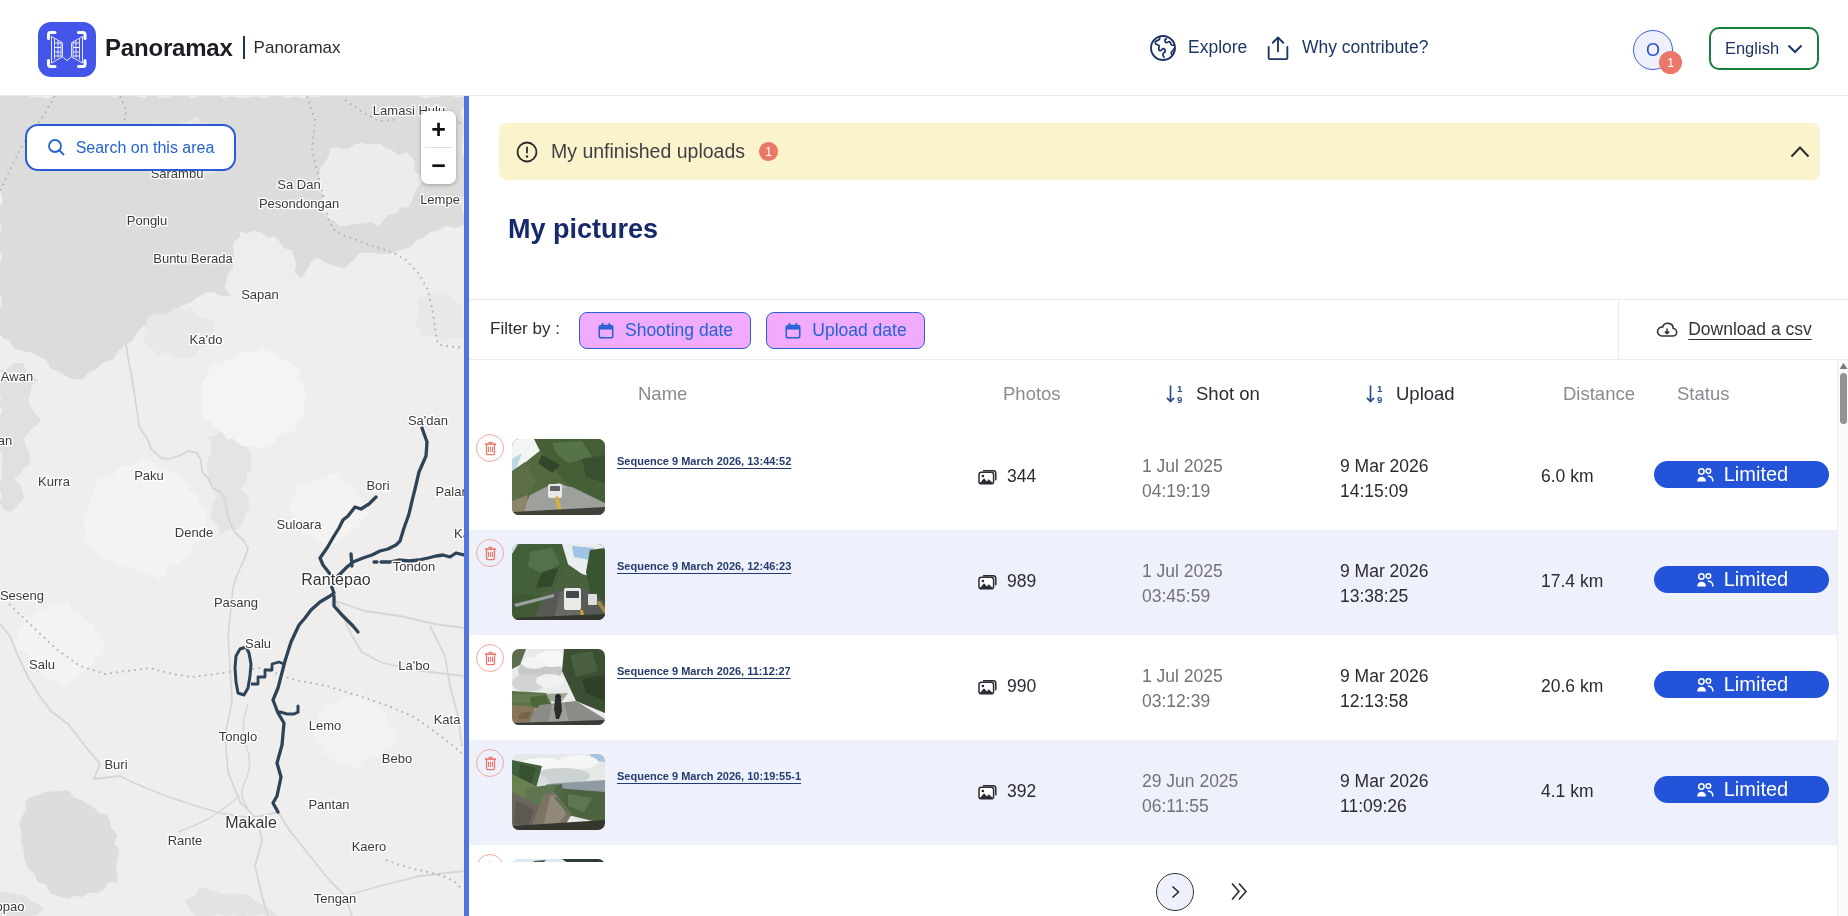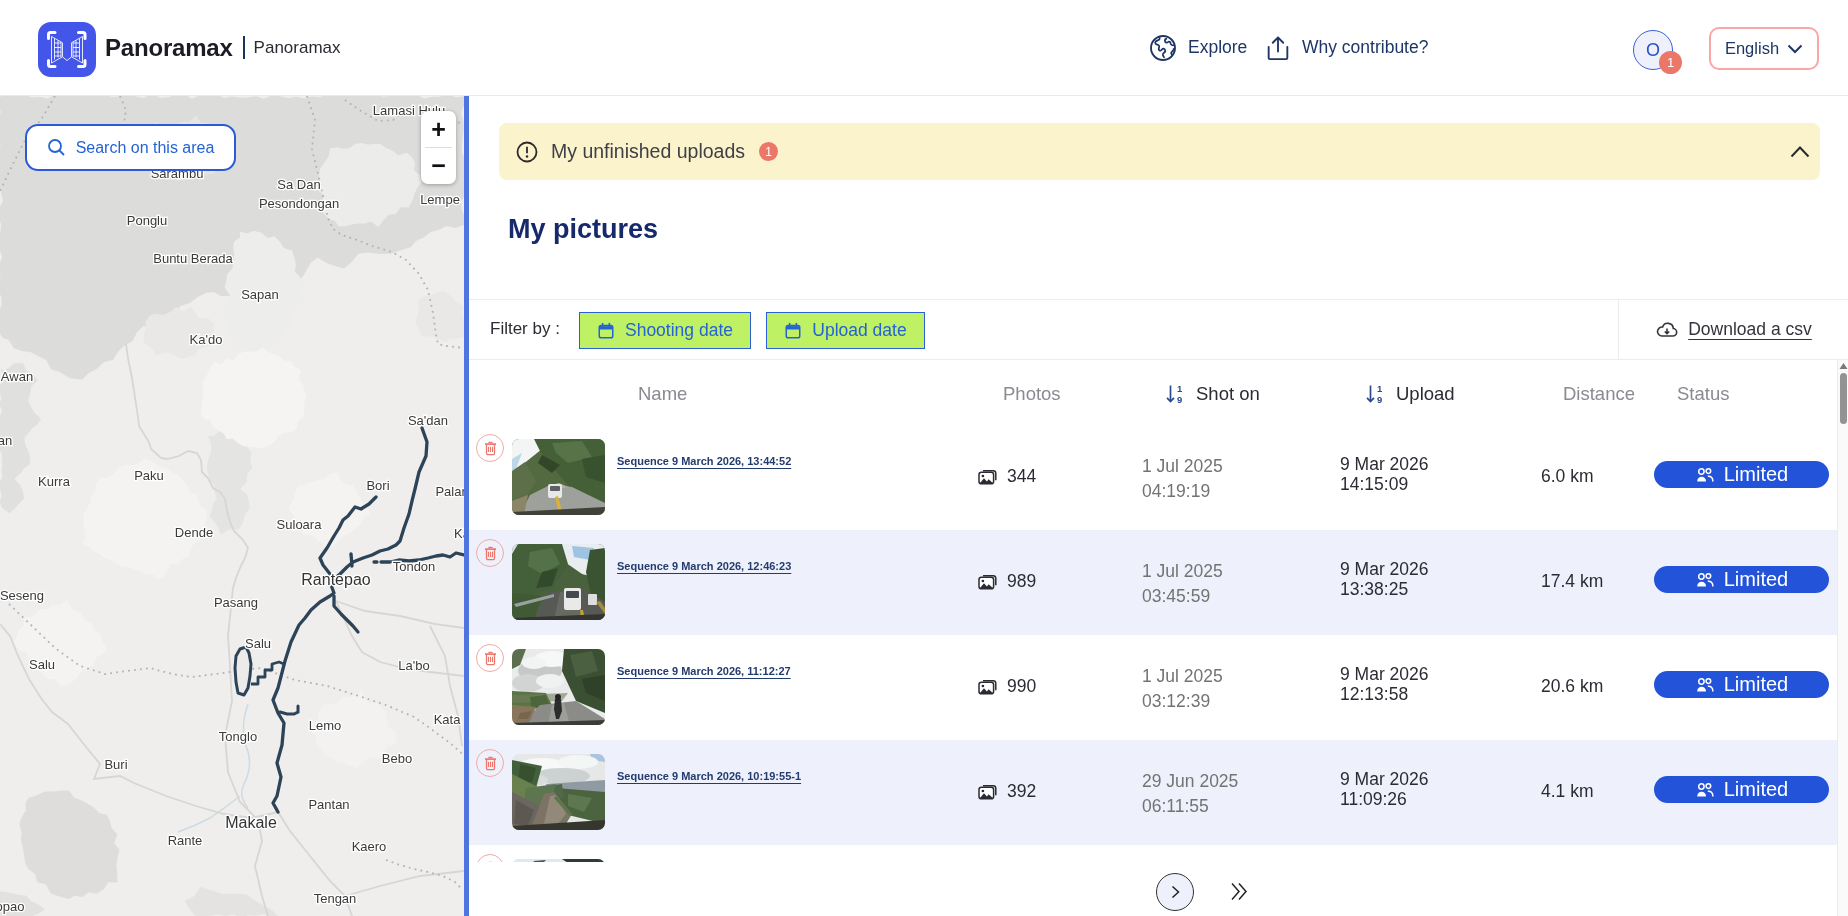--- a/index.html
+++ b/index.html
@@ -12,21 +12,21 @@
 .brand b { font-size:24px; letter-spacing:-0.2px; font-weight:700; color:#1c1c24; }
 .brand .sep { width:2px; height:23px; background:#1d3160; margin:0 9px 0 10px; }
 .brand span { font-size:17px; color:#2b2b33; }
 .hlink { position:absolute; top:0; height:95px; display:flex; align-items:center; gap:10px; color:#1e3666; font-size:17.5px; }
 .share-btn { position:absolute; left:1450px; top:25px; background:#ccd3f2; color:#2a50c8; font-size:17.5px;
   border-radius:8px; height:46px; width:159px; display:flex; align-items:center; justify-content:center; }
 .avatar { position:absolute; left:1633px; top:30px; width:40px; height:40px; border-radius:50%; background:#eef1fb;
   border:1.5px solid #3b5fd9; display:flex; align-items:center; justify-content:center; color:#2a50c8; font-size:18px; }
 .avatar-badge { position:absolute; left:1659px; top:51px; width:23px; height:23px; border-radius:50%;
   background:#ea7767; color:#fff; font-size:13px; display:flex; align-items:center; justify-content:center; }
-.lang-btn { position:absolute; left:1709px; top:27px; width:110px; height:43px; border:2px solid #fca5a5; border-radius:10px;
+.lang-btn { position:absolute; left:1709px; top:27px; width:110px; height:43px; border:2px solid #15803d; border-radius:10px;
   display:flex; align-items:center; justify-content:center; gap:8px; color:#1e3666; font-size:16.5px; }
 
 .main { display:flex; height:820px; }
 .map { position:relative; width:464px; height:820px; background:#ececea; overflow:hidden; }
 .divider { width:5px; background:#4f74e0; }
 .content { position:relative; width:1379px; height:820px; background:#fff; }
 .search-btn { position:absolute; left:25px; top:28px; width:211px; height:47px; background:#fff;
   border:2px solid #2a5ad8; border-radius:13px; display:flex; align-items:center; justify-content:center;
   gap:10px; color:#2563d4; font-size:16px; z-index:5; }
 .zoom-ctl { position:absolute; left:421px; top:15px; width:35px; height:73px; background:#fff;
@@ -38,43 +38,43 @@
   border-radius:8px; display:flex; align-items:center; color:#3f3f46; font-size:19.5px; }
 .alert .warnico { margin-left:17px; margin-right:13px; }
 .alert .badge { margin-left:14px; width:19px; height:19px; border-radius:50%; background:#ea7767;
   color:#fff; font-size:12px; display:flex; align-items:center; justify-content:center; }
 .alert .chev { position:absolute; right:10px; }
 .h1 { position:absolute; left:39px; top:118px; font-size:27px; font-weight:700; color:#15296b; }
 
 .filter-row { position:absolute; left:0; top:203px; width:1379px; height:61px;
   border-top:1px solid #ececec; border-bottom:1px solid #ececec; }
 .filter-label { position:absolute; left:21px; top:19px; font-size:17px; color:#2b2b33; }
-.fbtn { position:absolute; top:12px; height:37px; border:1.5px solid #2a5fd8; border-radius:0;
-  background:#bef264; color:#2563d4; font-size:17.5px; display:flex; align-items:center; justify-content:center; gap:10px; }
+.fbtn { position:absolute; top:12px; height:37px; border:1.5px solid #2a5fd8; border-radius:8px;
+  background:#f0abfc; color:#2563d4; font-size:17.5px; display:flex; align-items:center; justify-content:center; gap:10px; }
 .fbtn.b1 { left:110px; width:172px; }
 .fbtn.b2 { left:297px; width:159px; }
 .dl-sect { position:absolute; left:1149px; top:0; width:230px; height:59px; border-left:1px solid #ececec;
   display:flex; align-items:center; justify-content:center; gap:9px; color:#33333b; font-size:17.5px; }
 .dl-sect u { text-underline-offset:4px; }
 
 .twrap { position:absolute; left:0; top:264px; width:1368px; height:502px; overflow:hidden; }
 .thead { position:relative; height:65px; }
 .thead .col { position:absolute; top:23px; font-size:18.5px; color:#8a8a92;margin-left:24px; }
 .thead .dark { color:#2b2b33; display:flex; align-items:center; gap:11px; }
 .row { position:relative; height:105px; }
 .row.alt { background:#eef1fb; }
 .trash { position:absolute; left:7px; top:9px; width:28px; height:28px; border-radius:50%;
   border:1.5px solid #f0a9a2; display:flex; align-items:center; justify-content:center; }
 .thumb { position:absolute; left:43px; top:14px; width:93px; height:76px; border-radius:7px; overflow:hidden; }
 .thumb svg { display:block; }
 .sname { position:absolute; left:148px; top:30px; font-size:11px; color:#233c6d; text-decoration:underline;
   text-underline-offset:3px;font-weight:bold; }
 .pcount { position:absolute; left:509px; top:41px; font-size:17.5px; color:#2b2b33; display:flex; gap:9px; align-items:center;}
 .shot { position:absolute; left:673px; top:29px; font-size:17.5px; color:#737373; line-height:25px; }
-.upl { position:absolute; left:871px; top:29px; font-size:17.5px; color:#2b2b33; line-height:20px; }
+.upl { position:absolute; left:871px; top:29px; font-size:17.5px; color:#2b2b33; line-height:25px; }
 .dist { position:absolute; left:1072px; top:41px; font-size:17.5px; color:#2b2b33; }
 .pill { position:absolute; left:1185px; top:36px; width:175px; height:27px; background:#2353d8; border-radius:14px;
   color:#fff; font-size:20px; display:flex; align-items:center; justify-content:center; gap:9px; }
 .pager { position:absolute; left:0; top:777px; width:1379px; height:46px; background:#fff; }
 .pager .circ { position:absolute; left:687px; top:0px; width:38px; height:38px; border-radius:50%;
   background:#eef1fb; border:1.5px solid #333; display:flex; align-items:center; justify-content:center; }
 .pager .dbl { position:absolute; left:760px; top:7px; }
 .sbar { position:absolute; right:0; top:264px; width:11px; height:556px; background:#fafafa; border-left:1px solid #ececec; }
 .sbar .thumbk { position:absolute; left:2px; top:13px; width:7px; height:51px; background:#939393; border-radius:4px; }
 .sbar .arr { position:absolute; left:1px; top:2px; }

